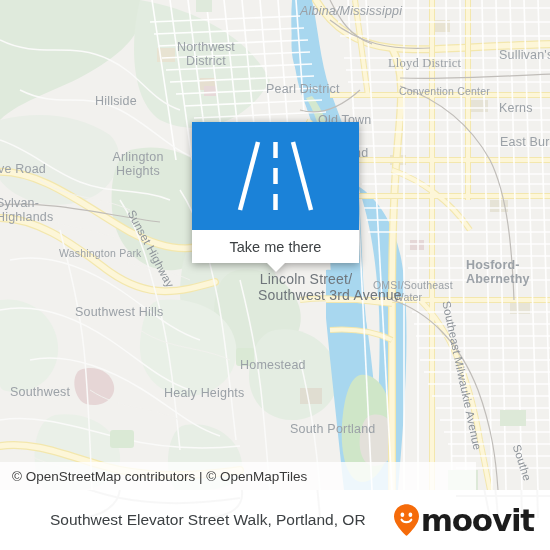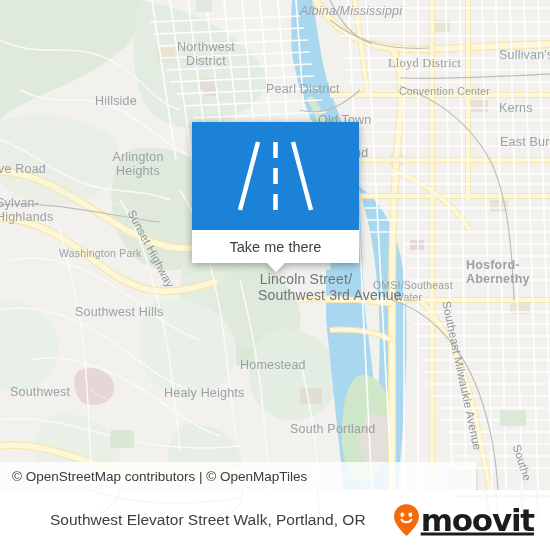--- a/index.html
+++ b/index.html
@@ -159,21 +159,20 @@
     z-index: 2;
   }
   #moovit-word {
     font-size: 31px;
     font-weight: bold;
     color: #1c1c1c;
     letter-spacing: -1.2px;
     line-height: 1;
     margin-left: 1px;
     font-family: "DejaVu Sans", sans-serif;
-    text-decoration: underline;
   }
 </style>
 </head>
 <body>
 
 <div id="app">
 
   <div id="map">
     <svg class="map-base" viewBox="0 0 550 490" preserveAspectRatio="none">
 

